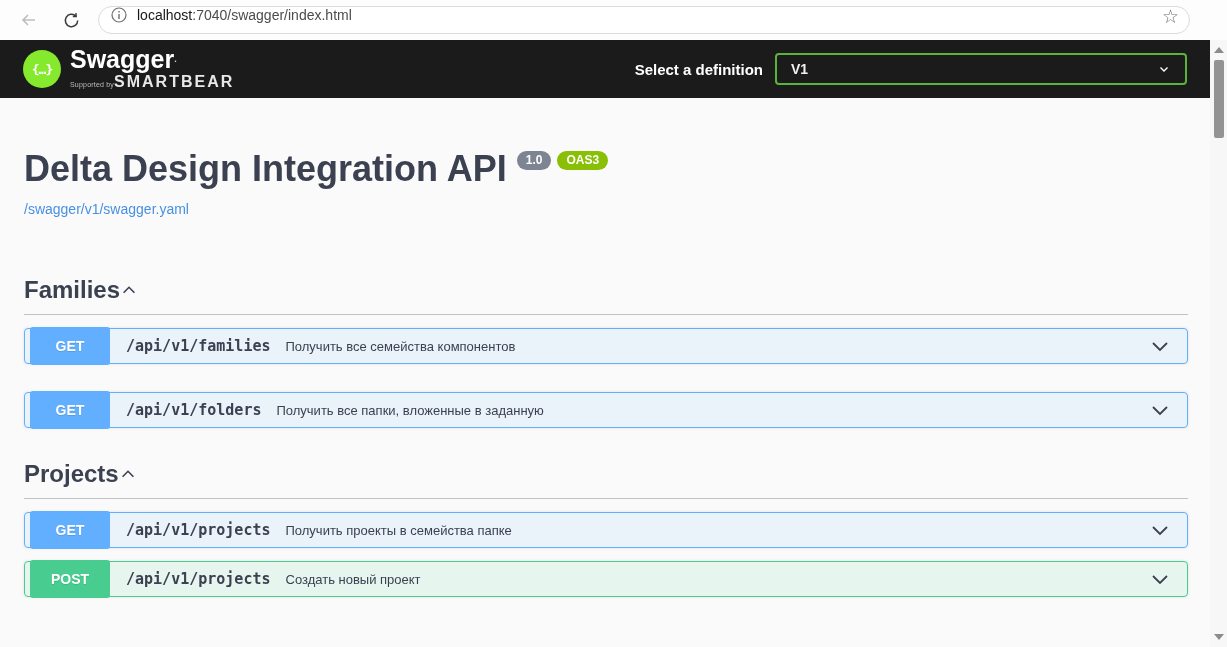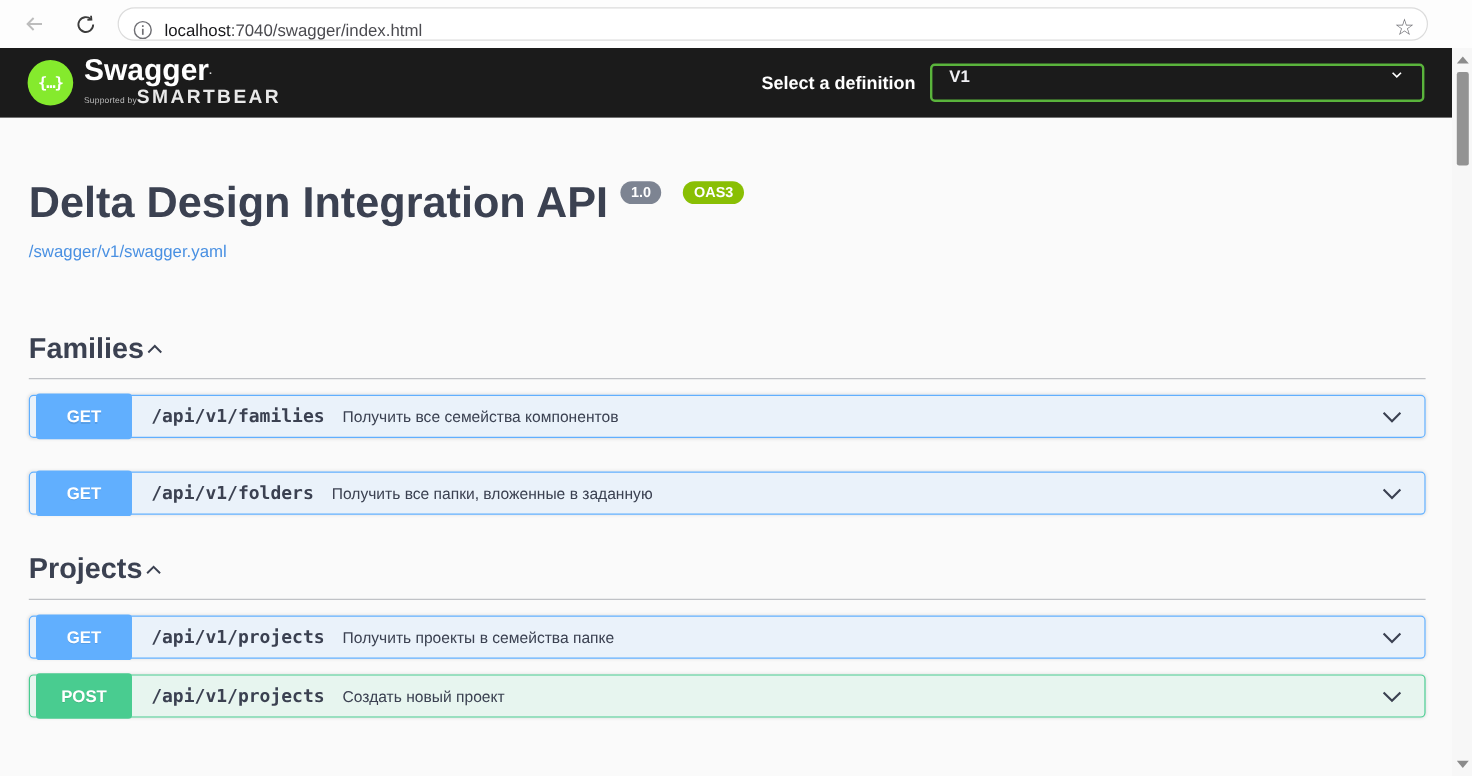--- a/index.html
+++ b/index.html
@@ -11,21 +11,21 @@
 
   
   .chrome {
     height:40px; background:#fdfdfd; display:flex; align-items:center;
     padding:0 0 0 14px;
   }
   .nav-btn { width:30px; height:30px; display:flex; align-items:center; justify-content:center; border-radius:4px; margin-right:12px; cursor:pointer; }
   .addr-bar {
     flex:1; height:28px; margin-right:37px; background:#fff;
     border:1px solid #dcdcdc; border-radius:14px;
-    display:flex; align-items:flex-end; padding:0 10px 0 12px;
+    display:flex; align-items:flex-start; padding:0 10px 0 12px;
   }
   .addr-text { font-size:14px; margin-left:10px; flex:1; white-space:nowrap; }
   .addr-text .host { color:#17171a; }
   .addr-text .rest { color:#4b4b50; }
   .star { font-size:19px; color:#6f6f74; line-height:1; cursor:pointer; }
 
   
   .page {
     position:absolute; top:40px; left:0; right:17px; bottom:0;
     background:#fafafa; overflow:hidden;
@@ -42,34 +42,34 @@
   }
   .logo-textwrap { margin-left:9px; display:flex; flex-direction:column; }
   .logo-title { color:#fff; font-size:25px; font-weight:700; line-height:25px; letter-spacing:0; }
   .logo-tm { font-size:9px; vertical-align:top; color:#d9d9d9; }
   .logo-sub { color:#bdbdbd; font-size:7px; margin-top:1px; letter-spacing:.2px; }
   .logo-sub b { color:#e8e8e8; font-size:16px; letter-spacing:2px; font-weight:700; margin-left:0; }
   .topbar-right { margin-left:auto; display:flex; align-items:center; }
   .select-label { color:#fff; font-weight:700; font-size:15px; margin-right:12px; }
   .def-select {
     width:412px; height:32px; border:2px solid #5ab43c; border-radius:4px;
-    background:#1b1b1b; display:flex; padding:0 14px;
+    background:#1b1b1b; display:flex; align-items:center; padding:0 14px;
     cursor:pointer;
   }
   .def-select .val { color:#f0f0f4; font-weight:700; font-size:14px; }
   .def-select .sel-chev { margin-left:auto; }
 
   
   .main { padding:0 22px 0 24px; }
   .info { margin-top:50px; }
   .api-title {
     margin:0; font-size:36px; font-weight:700; color:#3b4151;
     display:flex; align-items:flex-start; line-height:1.15;
   }
-  .badges { display:flex; margin-left:10px; margin-top:3px;gap:12px; }
+  .badges { display:flex; margin-left:10px; margin-top:3px; }
   .badge {
     color:#fff; font-size:12px; font-weight:700; padding:3px 9px 4px;
     border-radius:57px; line-height:1; margin-right:6px;
   }
   .badge.version { background:#7d8492; }
   .badge.oas { background:#89bf04; }
   .spec-link { display:inline-block; margin-top:12px; font-size:14px; color:#4990e2; text-decoration:none; cursor:pointer; }
 
   .sections { margin-top:54px; }
   .section { margin-bottom:28px; }

